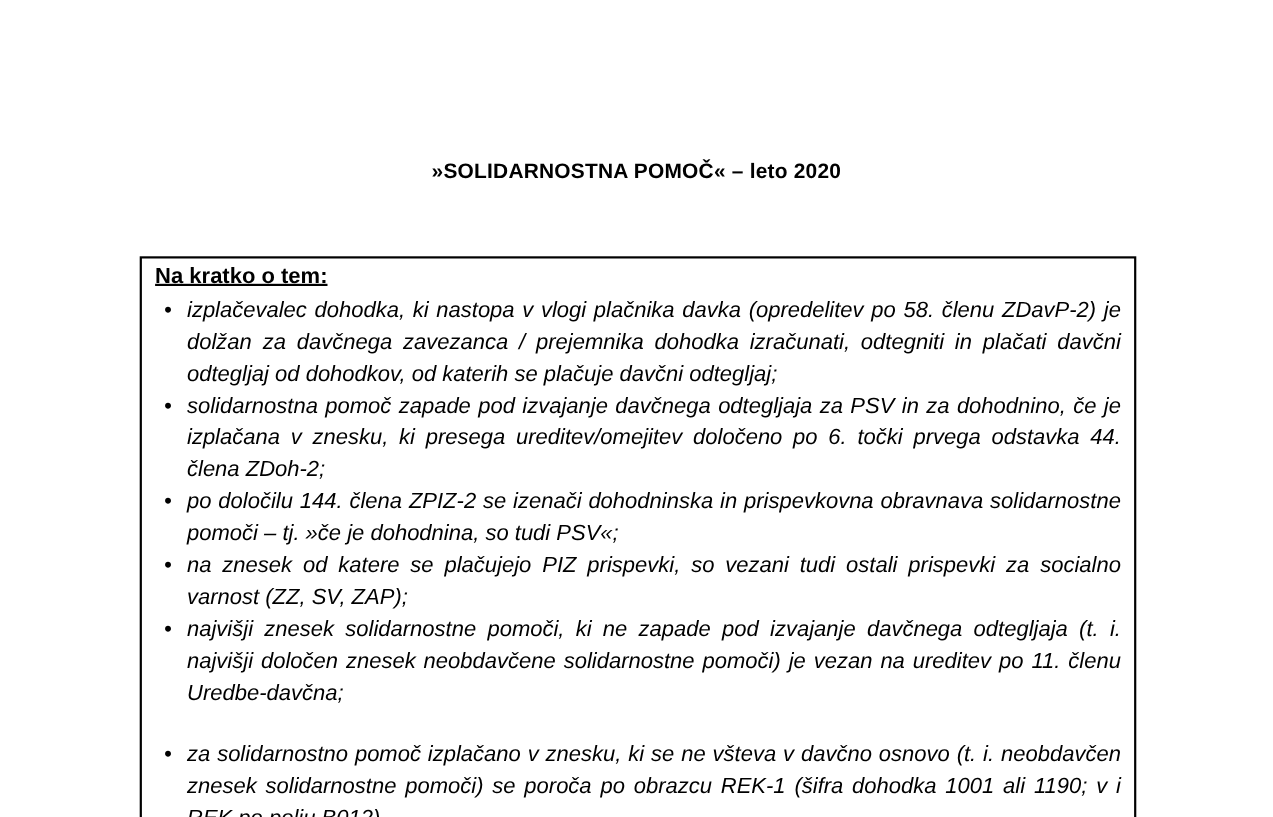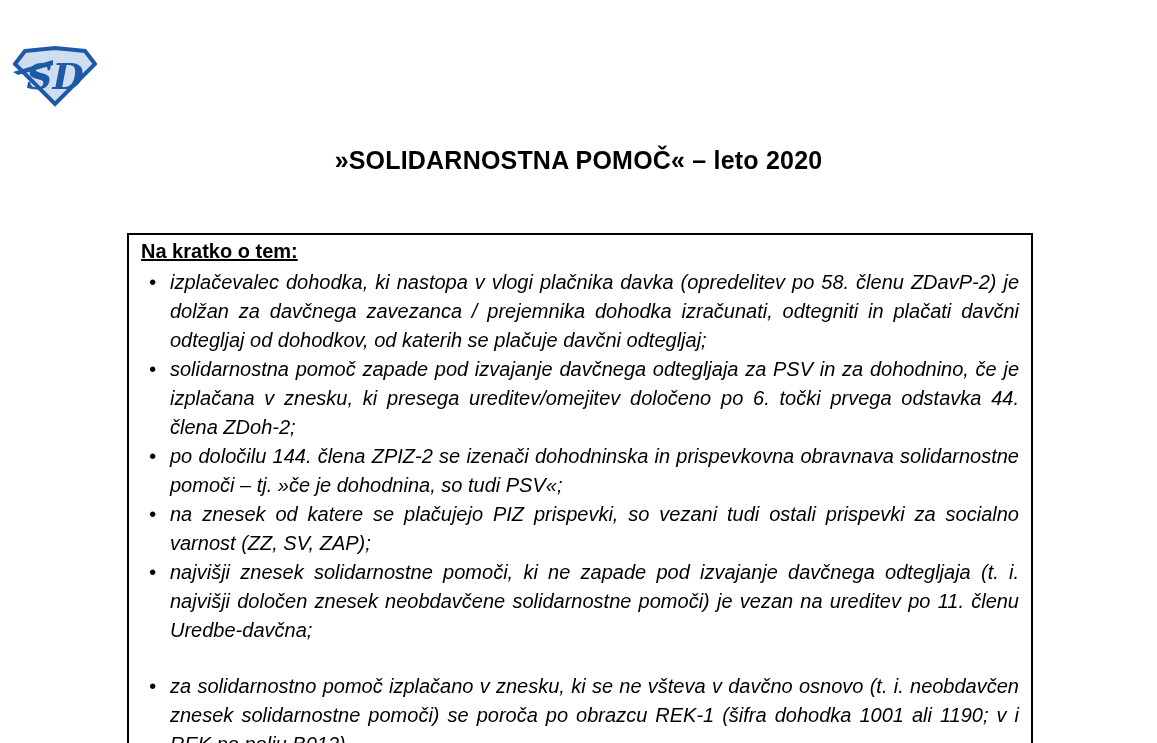--- a/index.html
+++ b/index.html
@@ -29,21 +29,21 @@
     font-style: italic;
     font-weight: bold;
     font-size: 36px;
   }
   .doc-title {
     position: absolute;
     top: 146px;
     left: 0;
     width: 100%;
     text-align: center;
-    font-size: 25px;
+    font-size: 19px;
     font-weight: bold;
     letter-spacing: 0.2px;
     white-space: nowrap;
   }
   .info-box {
     position: absolute;
     left: 127px;
     top: 233px;
     width: 906px;
     height: 570px; 
@@ -80,27 +80,20 @@
   }
   li.bullet.spaced {
     margin-top: 27px;
   }
 </style>
 </head>
 <body>
 
 <div class="page">
 
-  <div class="logo">
-    <svg viewBox="0 0 84 60" xmlns="http://www.w3.org/2000/svg">
-      <path d="M12 5 L42 2 L72 5 L82 18 L42 58 L2 18 Z" stroke-width="4" stroke-linejoin="miter" fill="#cfdeee" stroke="#1c5aa8"></path>
-      <text x="42" y="43" text-anchor="middle" class="logo-letters" fill="#1c5aa8">SD</text>
-      <path d="M0 26 L40 14 L40 19 L5 29 Z" fill="#1c5aa8"></path>
-    </svg>
-  </div>
 
   <div class="doc-title">»SOLIDARNOSTNA POMOČ« – leto 2020</div>
 
   <div class="info-box">
     <div class="box-heading">Na kratko o tem:</div>
     <ul class="bullet-list">
       <li class="bullet">
         <span class="marker">•</span>
         <span class="btext">izplačevalec dohodka, ki nastopa v vlogi plačnika davka (opredelitev po 58. členu ZDavP-2) je dolžan za davčnega zavezanca / prejemnika dohodka izračunati, odtegniti in plačati davčni odtegljaj od dohodkov, od katerih se plačuje davčni odtegljaj;</span>
       </li>

